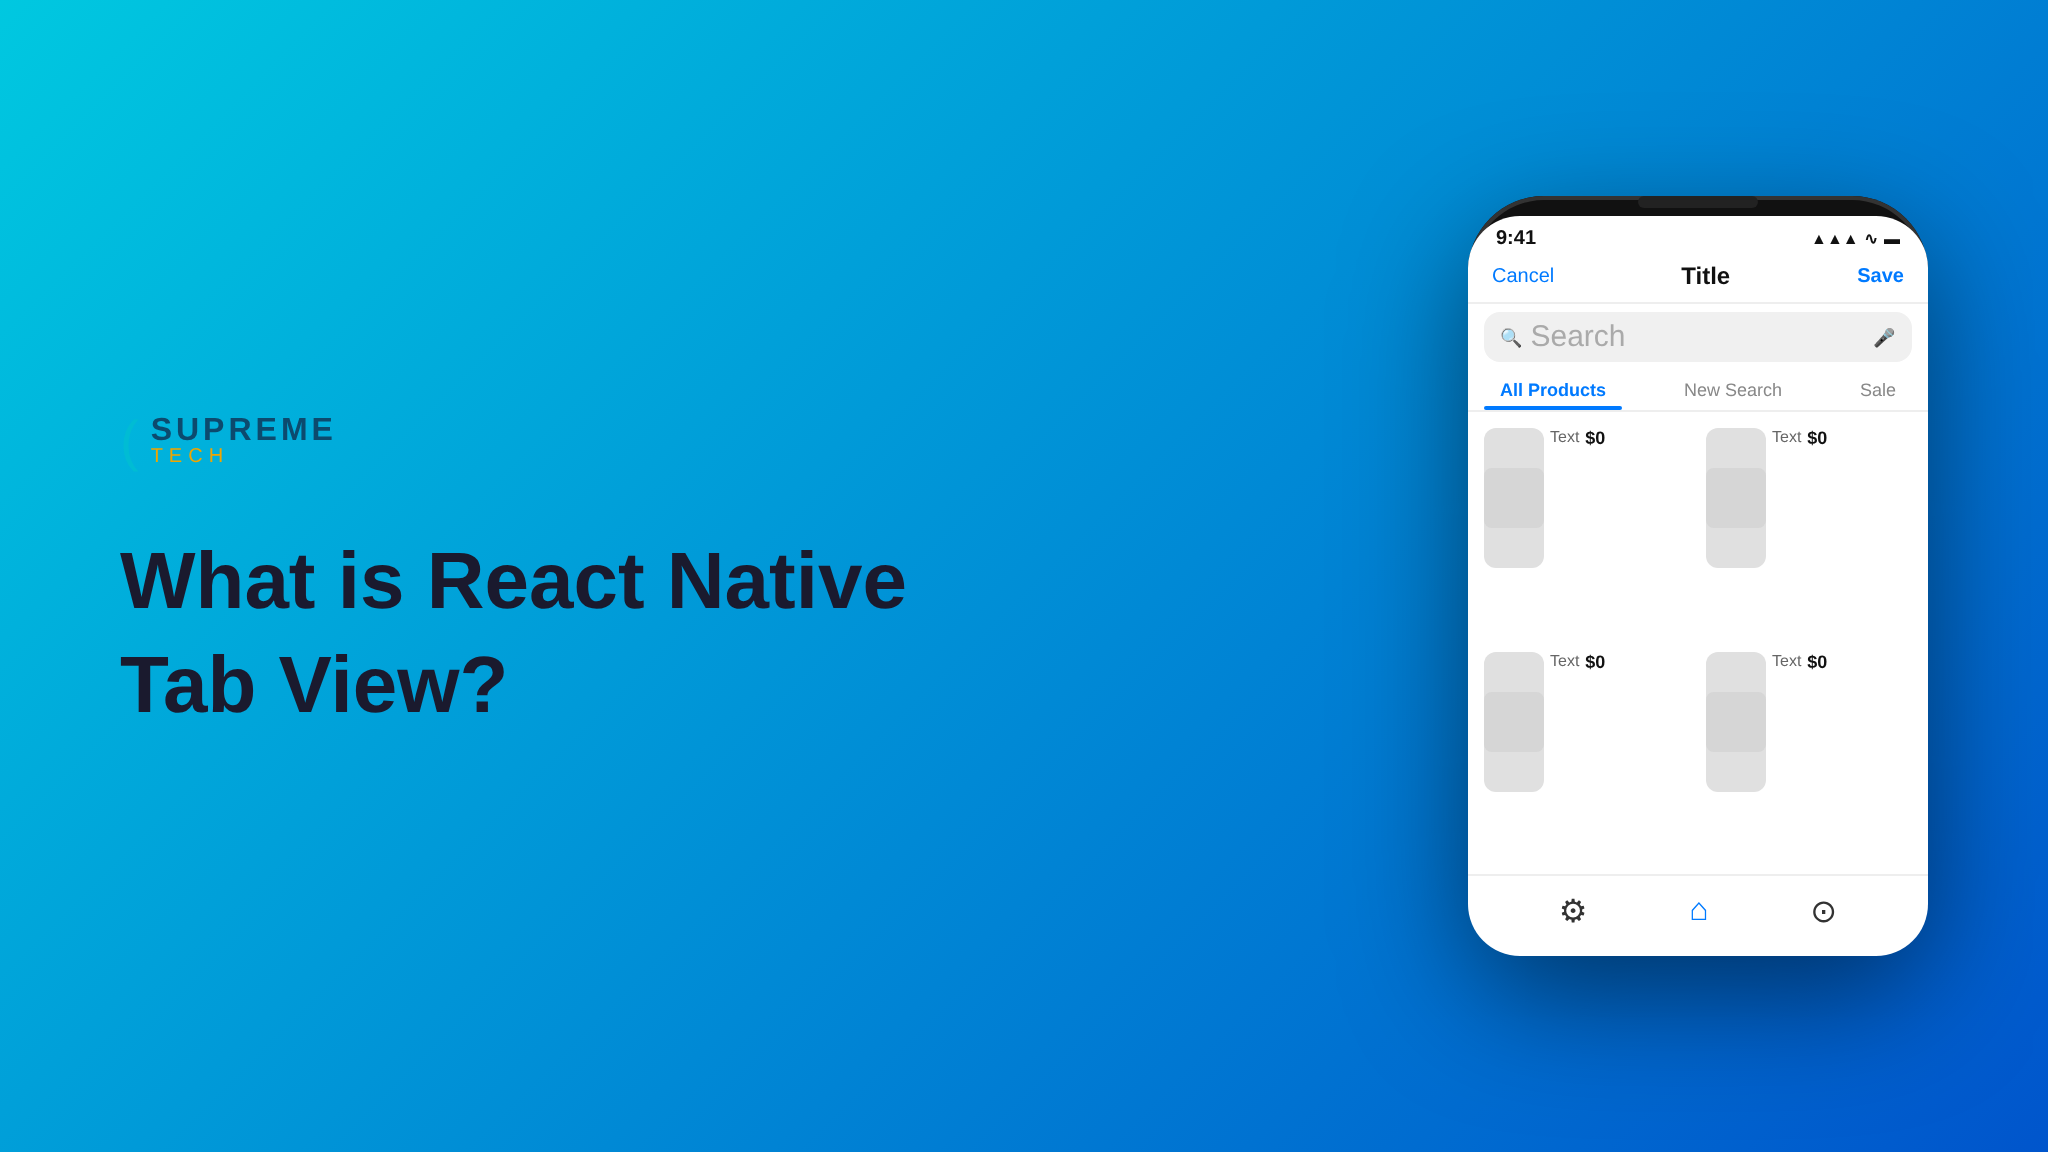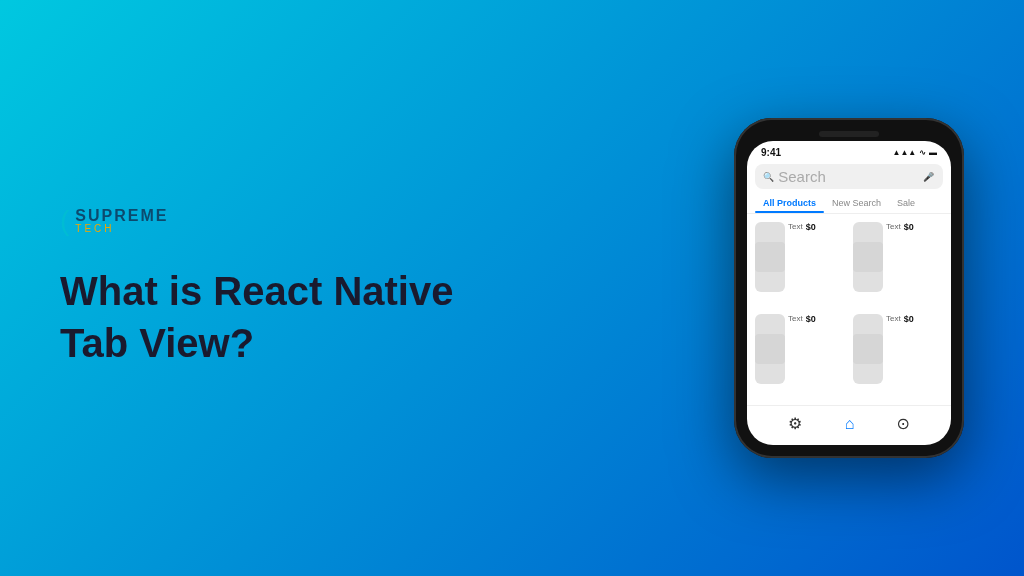--- a/index.html
+++ b/index.html
@@ -68,24 +68,24 @@
     
     .phone-container {
       display: flex;
       align-items: center;
       justify-content: center;
       flex: 0 0 auto;
     }
 
     .phone {
       width: 230px;
-      height: 340px;
+      height: 380px;
       background: #111;
       border-radius: 38px;
-      padding: 13px;
+      padding: 0;
       box-shadow: 0 20px 60px rgba(0,0,0,0.5), inset 0 0 0 2px #333;
       position: relative;
     }
 
     .phone-notch-area {
       display: flex;
       justify-content: center;
       margin-bottom: 4px;
     }
 
@@ -177,20 +177,21 @@
     .search-mic {
       font-size: 9px;
       color: #999;
     }
 
     
     .tabs-bar {
       display: flex;
       border-bottom: 1px solid #eee;
       padding: 0 8px;
+      justify-content: space-between;
     }
 
     .tab {
       font-size: 9px;
       padding: 5px 8px;
       color: #888;
       position: relative;
       cursor: pointer;
     }
 
@@ -295,20 +296,25 @@
 
       <div class="status-bar">
         <span class="status-time">9:41</span>
         <div class="status-icons">
           <span>▲▲▲</span>
           <span>∿</span>
           <span>▬</span>
         </div>
       </div>
 
+      <div class="nav-bar">
+        <span class="nav-cancel">Cancel</span>
+        <span class="nav-title">Title</span>
+        <span class="nav-save">Save</span>
+      </div>
 
       <div class="search-bar">
         <span class="search-icon-el">🔍</span>
         <span class="search-input-display">Search</span>
         <span class="search-mic">🎤</span>
       </div>
 
       <div class="tabs-bar">
         <div class="tab active">All Products</div>
         <div class="tab">New Search</div>

